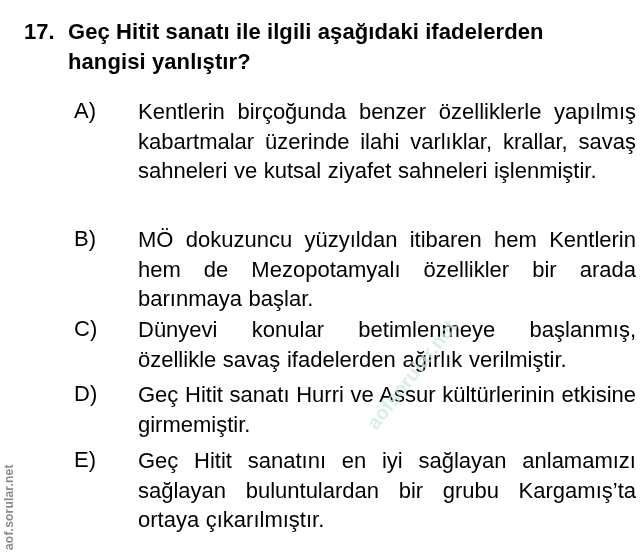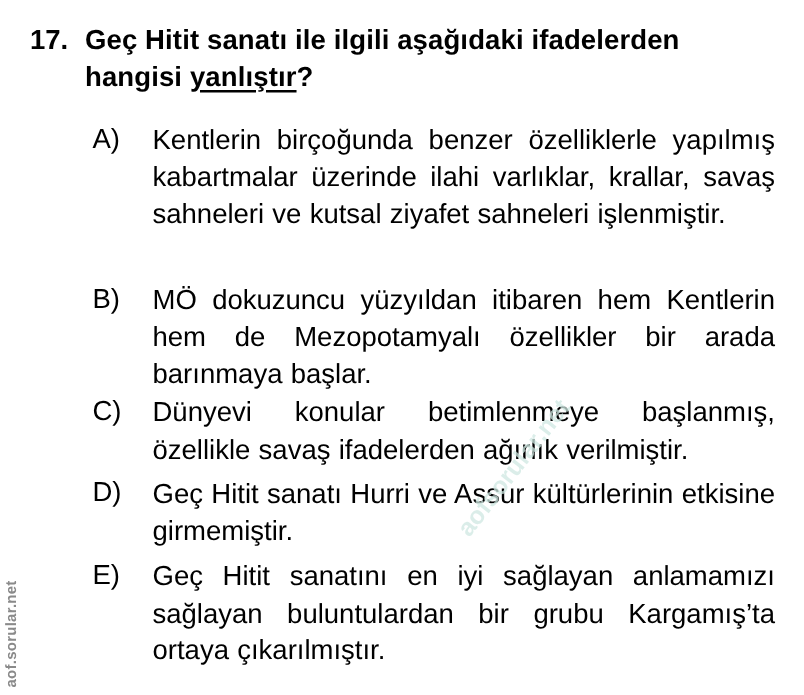--- a/index.html
+++ b/index.html
@@ -30,39 +30,38 @@
       top: 0;
     }
     .q-text {
       position: absolute;
       left: 44px;
       top: 0;
       width: 556px;
       letter-spacing: 0.1px;
     }
     .q-text .underline {
-      text-decoration: underline;
       text-decoration-thickness: 2px;
       text-underline-offset: 3px;
     }
     .option {
       position: absolute;
       left: 74px;
       width: 546px;
       font-size: 22px;
       line-height: 29.5px;
     }
     .opt-letter {
       position: absolute;
       left: 0;
       top: -1px;
     }
     .opt-text {
       position: absolute;
-      left: 48px;
+      left: 64px;
       top: 0;
       width: 498px;
       text-align: justify;
       text-align-last: left;
       word-spacing: 0.5px;
     }
     #opt-a { top: 97px; }
     #opt-b { top: 225px; }
     #opt-c { top: 315px; }
     #opt-d { top: 380px; }

